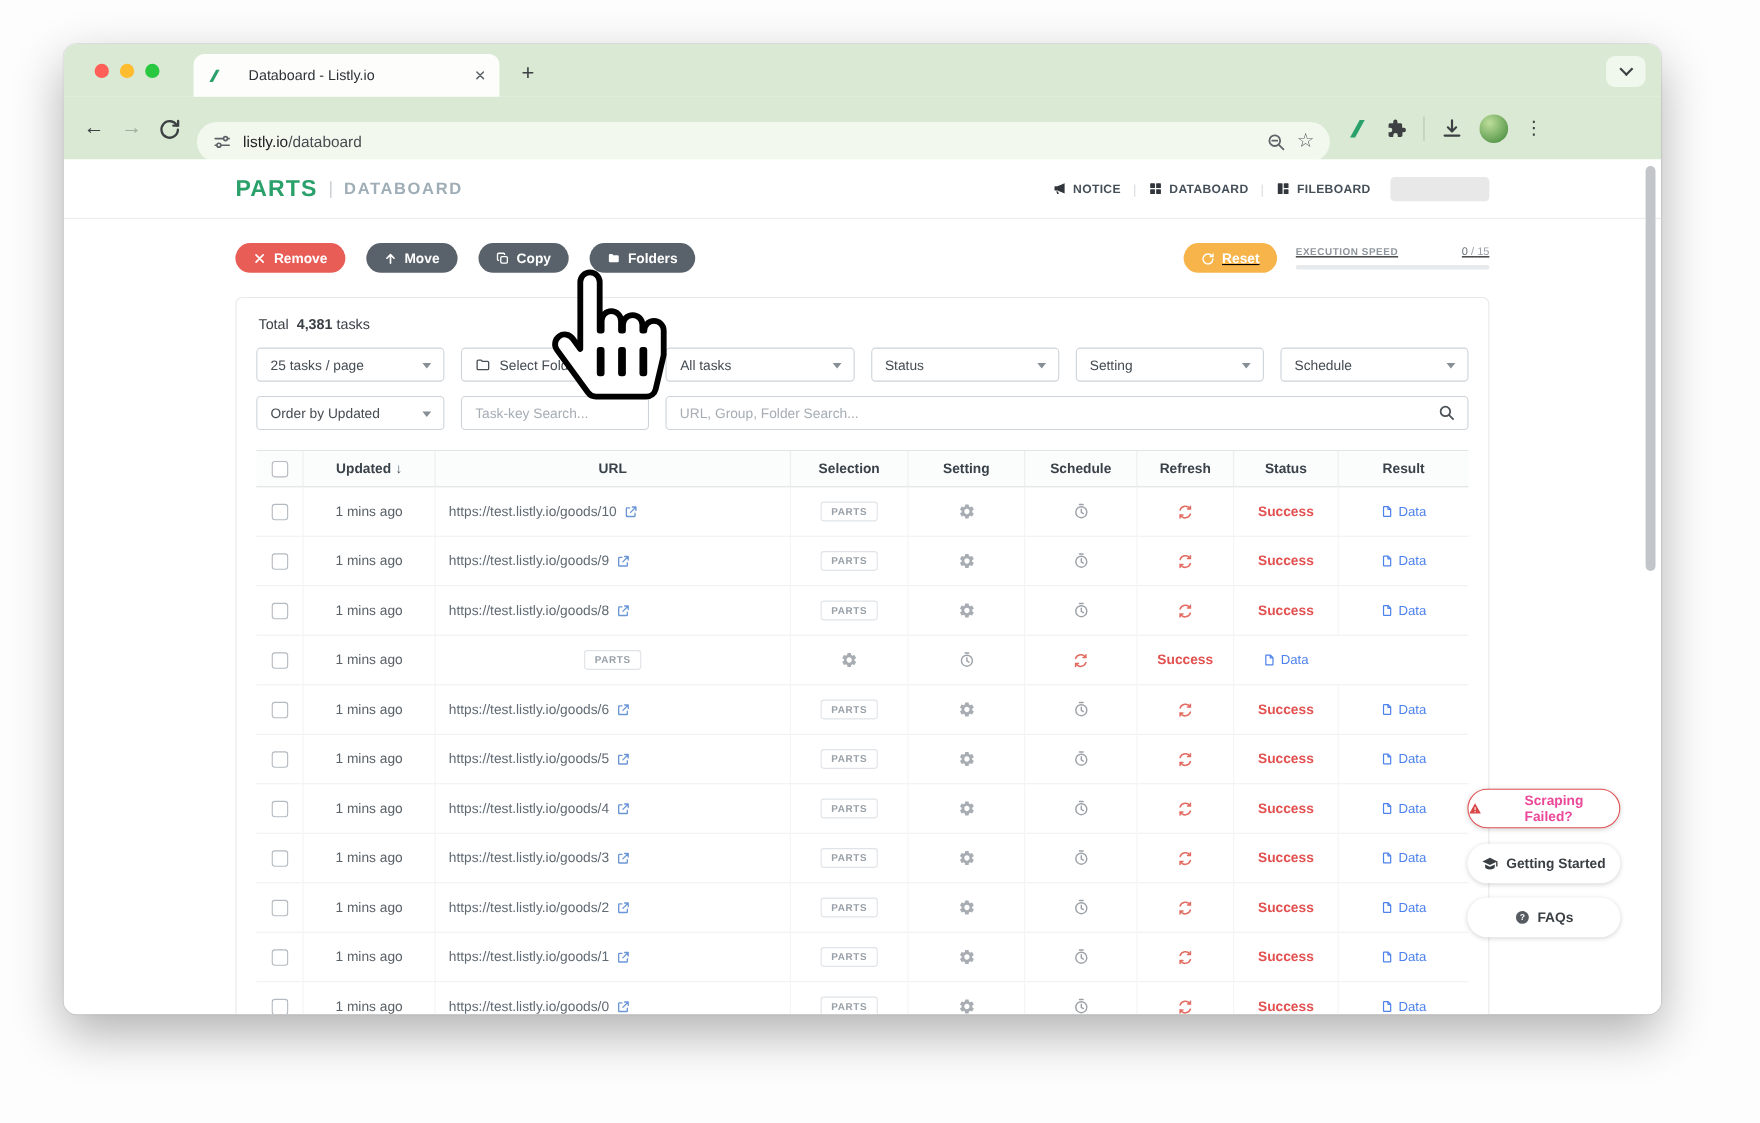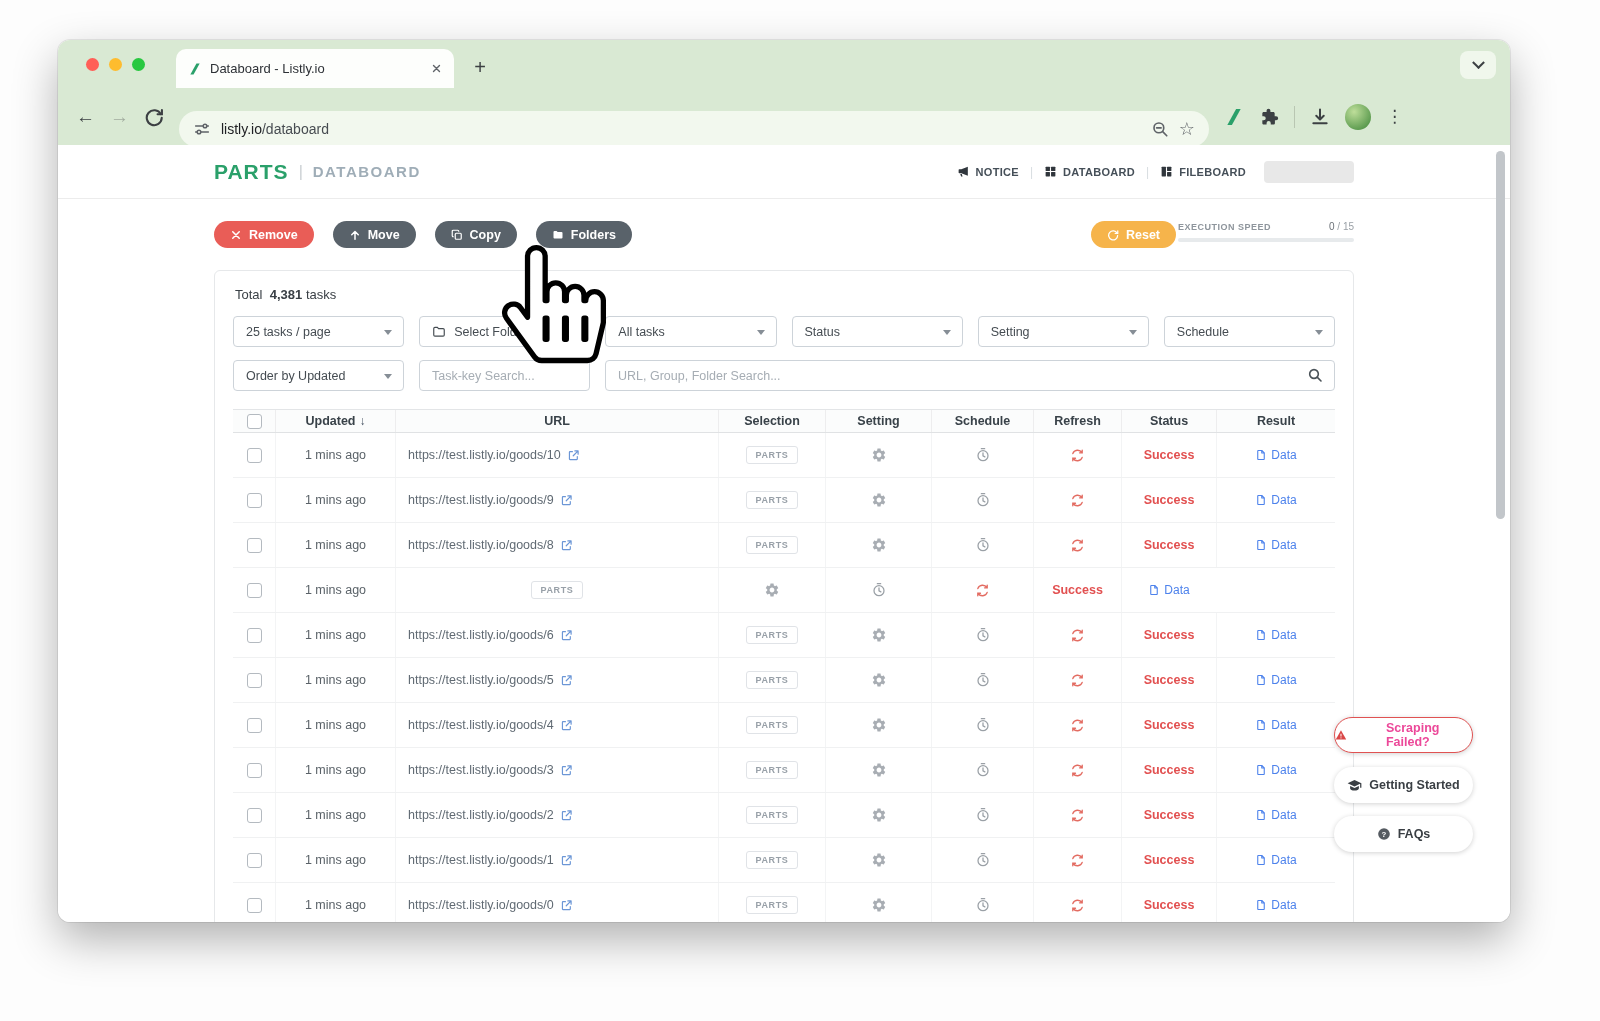--- a/index.html
+++ b/index.html
@@ -11,21 +11,21 @@
   
   .window { position:absolute; left:58px; top:40px; width:1452px; height:882px;
     border-radius:12px; overflow:hidden; background:#fff;
     box-shadow:0 18px 45px rgba(0,0,0,.30), 0 0 0 1px rgba(0,0,0,.08); }
 
   .tabstrip { height:48px; background:#d9e9d3; display:flex; align-items:flex-end; position:relative; }
   .lights { position:absolute; left:28px; top:18px; display:flex; gap:10px; }
   .light { width:13px; height:13px; border-radius:50%; }
   .l-red{ background:#ff5f57; } .l-yel{ background:#febc2e; } .l-grn{ background:#28c840; }
   .tab { margin-left:118px; width:278px; height:39px; background:#fdfefc; border-radius:10px 10px 0 0;
-    display:flex; align-items:center; padding:0 12px; gap:8px; font-size:13px; color:#2d3136; }
+    display:flex; align-items:center; padding:0 12px; gap:24px; font-size:13px; color:#2d3136; }
   .tab-fav { width:14px; height:14px; color:#2aa06a; }
   .tab-title { flex:1; white-space:nowrap; overflow:hidden; }
   .tab-close { width:11px; height:11px; color:#5f6368; cursor:pointer; }
   .newtab { width:28px; height:28px; margin:0 0 7px 12px; border-radius:50%; display:flex;
     align-items:center; justify-content:center; font-size:20px; color:#3c4043; cursor:pointer; }
   .tablist-btn { position:absolute; right:14px; top:11px; width:36px; height:28px; border-radius:8px;
     background:#f0f7ec; display:flex; align-items:center; justify-content:center; cursor:pointer; }
   .chev { width:9px; height:9px; border-right:2px solid #3c4043; border-bottom:2px solid #3c4043;
     transform:rotate(45deg) translate(-2px,-2px); }
 
@@ -59,21 +59,21 @@
   .hnav-item .i { width:13px; height:13px; color:#30363c; }
   .hnav-sep { color:#d8dde0; font-size:12px; }
   .user-pill { width:90px; height:22px; background:#e8e8e8; border-radius:4px; margin-left:18px; cursor:pointer; }
 
   .btnrow { margin-top:22px; display:flex; align-items:center; }
   .pill { height:27px; border-radius:14px; padding:0 16px; display:inline-flex; align-items:center;
     gap:7px; color:#fff; font-size:12.5px; font-weight:600; cursor:pointer; border:none; margin-right:19px; }
   .pill .i { width:12px; height:12px; color:#fff; }
   .p-remove { background:#e95d57; }
   .p-dark { background:#59626a; }
-  .right-cluster { margin-left:auto; display:flex; align-items:flex-start; gap:2px; margin-right:0; }
+  .right-cluster { margin-left:auto; display:flex; align-items:center; gap:17px; margin-right:0;text-decoration:underline; }
   .p-reset { background:#f6b44b; margin-right:0; }
   .exec { width:176px; }
   .exec-top { display:flex; justify-content:space-between; align-items:baseline; }
   .exec-label { font-size:9px; font-weight:700; letter-spacing:.5px; color:#8e959c; }
   .exec-val { font-size:10px; color:#6b7177; }
   .exec-val .dim { color:#9aa0a6; }
   .exec-bar { margin-top:6px; height:4px; border-radius:2px; background:#e7eaec; }
 
   .card { margin-top:22px; border:1px solid #e6e8ea; border-radius:6px; background:#fff; padding:12px 18px 0; }
   .total-line { font-size:13px; color:#3a4046; margin:4px 2px 14px; }
@@ -88,21 +88,21 @@
     border-left:4px solid transparent; border-right:4px solid transparent; border-top:5px solid #868e96; }
   .tinput { position:relative; }
   .tinput input { width:100%; height:31px; border:1px solid #cdd3d9; border-radius:4px; padding:0 34px 0 12px;
     font-size:12.5px; color:#454c52; font-family:inherit; outline:none; }
   .tinput input::placeholder { color:#a6adb4; }
   .search-ic { position:absolute; right:12px; top:7px; width:16px; height:16px; color:#4a5258; cursor:pointer; }
 
   
   .ttable { margin-top:18px; font-size:12.5px; }
   .thead,.tr { display:grid; grid-template-columns:42px 120px 323px 107px 106px 102px 88px 95px 1fr; }
-  .thead { height:24px; background:#fbfcfc; border-top:1px solid #e3e5e7; border-bottom:1px solid #e0e2e4; }
+  .thead { height:34px; background:#fbfcfc; border-top:1px solid #e3e5e7; border-bottom:1px solid #e0e2e4; }
   .th { display:flex; align-items:center; justify-content:center; gap:4px; font-weight:700; color:#394249;
     border-left:1px solid #ededee; }
   .thead .th:first-child { border-left:none; }
   .tr { height:45px; border-bottom:1px solid #f0f1f2; }
   .td { display:flex; align-items:center; justify-content:center; color:#5a6268; border-left:1px solid #f3f4f5; }
   .tr .td:first-child { border-left:none; }
   .c-url { justify-content:flex-start; padding-left:12px; gap:6px; color:#606a73; font-size:12.5px; }
   .sort-arrow { font-size:12px; color:#445060; }
   .cb { width:15px; height:15px; border:1.6px solid #b4bac0; border-radius:3px; background:#fff; cursor:pointer; }
   .i-ext { width:13px; height:13px; color:#6b96d6; cursor:pointer; }

